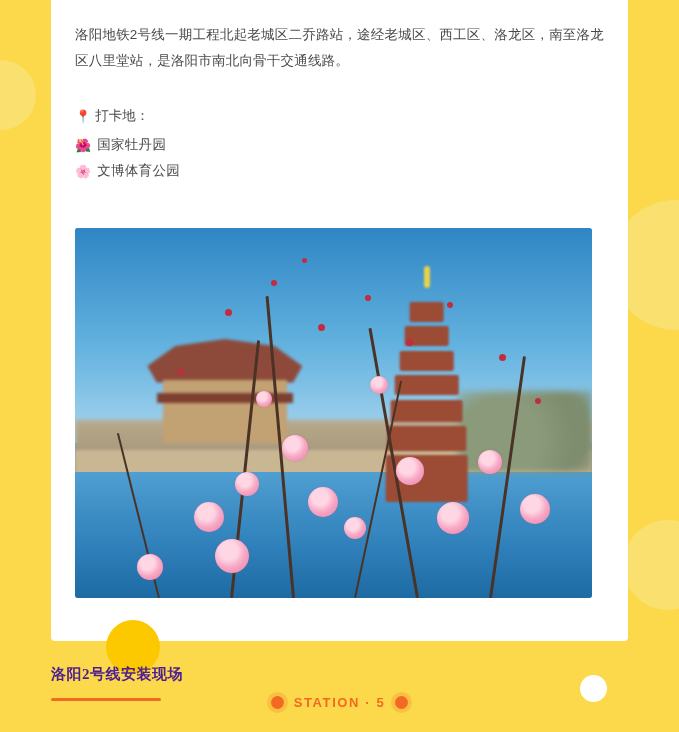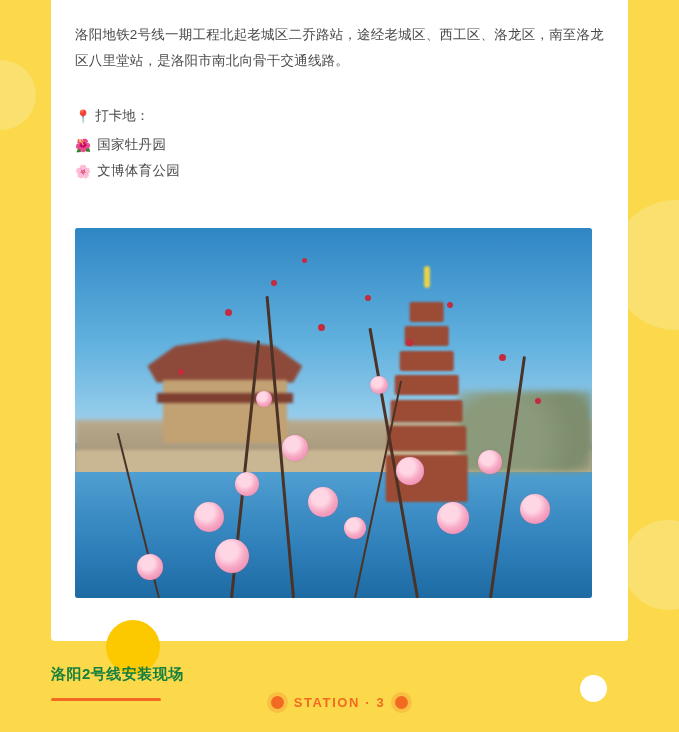--- a/index.html
+++ b/index.html
@@ -203,24 +203,25 @@
     right: 72px;
     bottom: 30px;
     width: 27px; height: 27px;
     border-radius: 50%;
     background: #ffffff;
   }
   .bottom-title {
     position: absolute;
     left: 51px;
     bottom: 48px;
-    color: #15803d;
+    color: #4c1d95;
     font-size: 15px;
     font-weight: bold;
     letter-spacing: 0.5px;
+    font-family: Liberation Serif, serif;
   }
   .rule-left {
     position: absolute;
     left: 51px;
     bottom: 31px;
     width: 110px;
     height: 3px;
     background: #f26a21;
     border-radius: 2px;
   }
@@ -336,15 +337,15 @@
 
 <div class="bottom"></div>
 <div class="circle-accent"></div>
 <div class="white-dot"></div>
 
 <div class="bottom-title">洛阳2号线安装现场</div>
 <div class="rule-left"></div>
 
 <div class="station-row">
   <span class="station-dot"></span>
-  <span class="station-label">STATION · 3</span>
+  <span class="station-label">STATION · 5</span>
   <span class="station-dot"></span>
 </div>
 
 </body></html>

